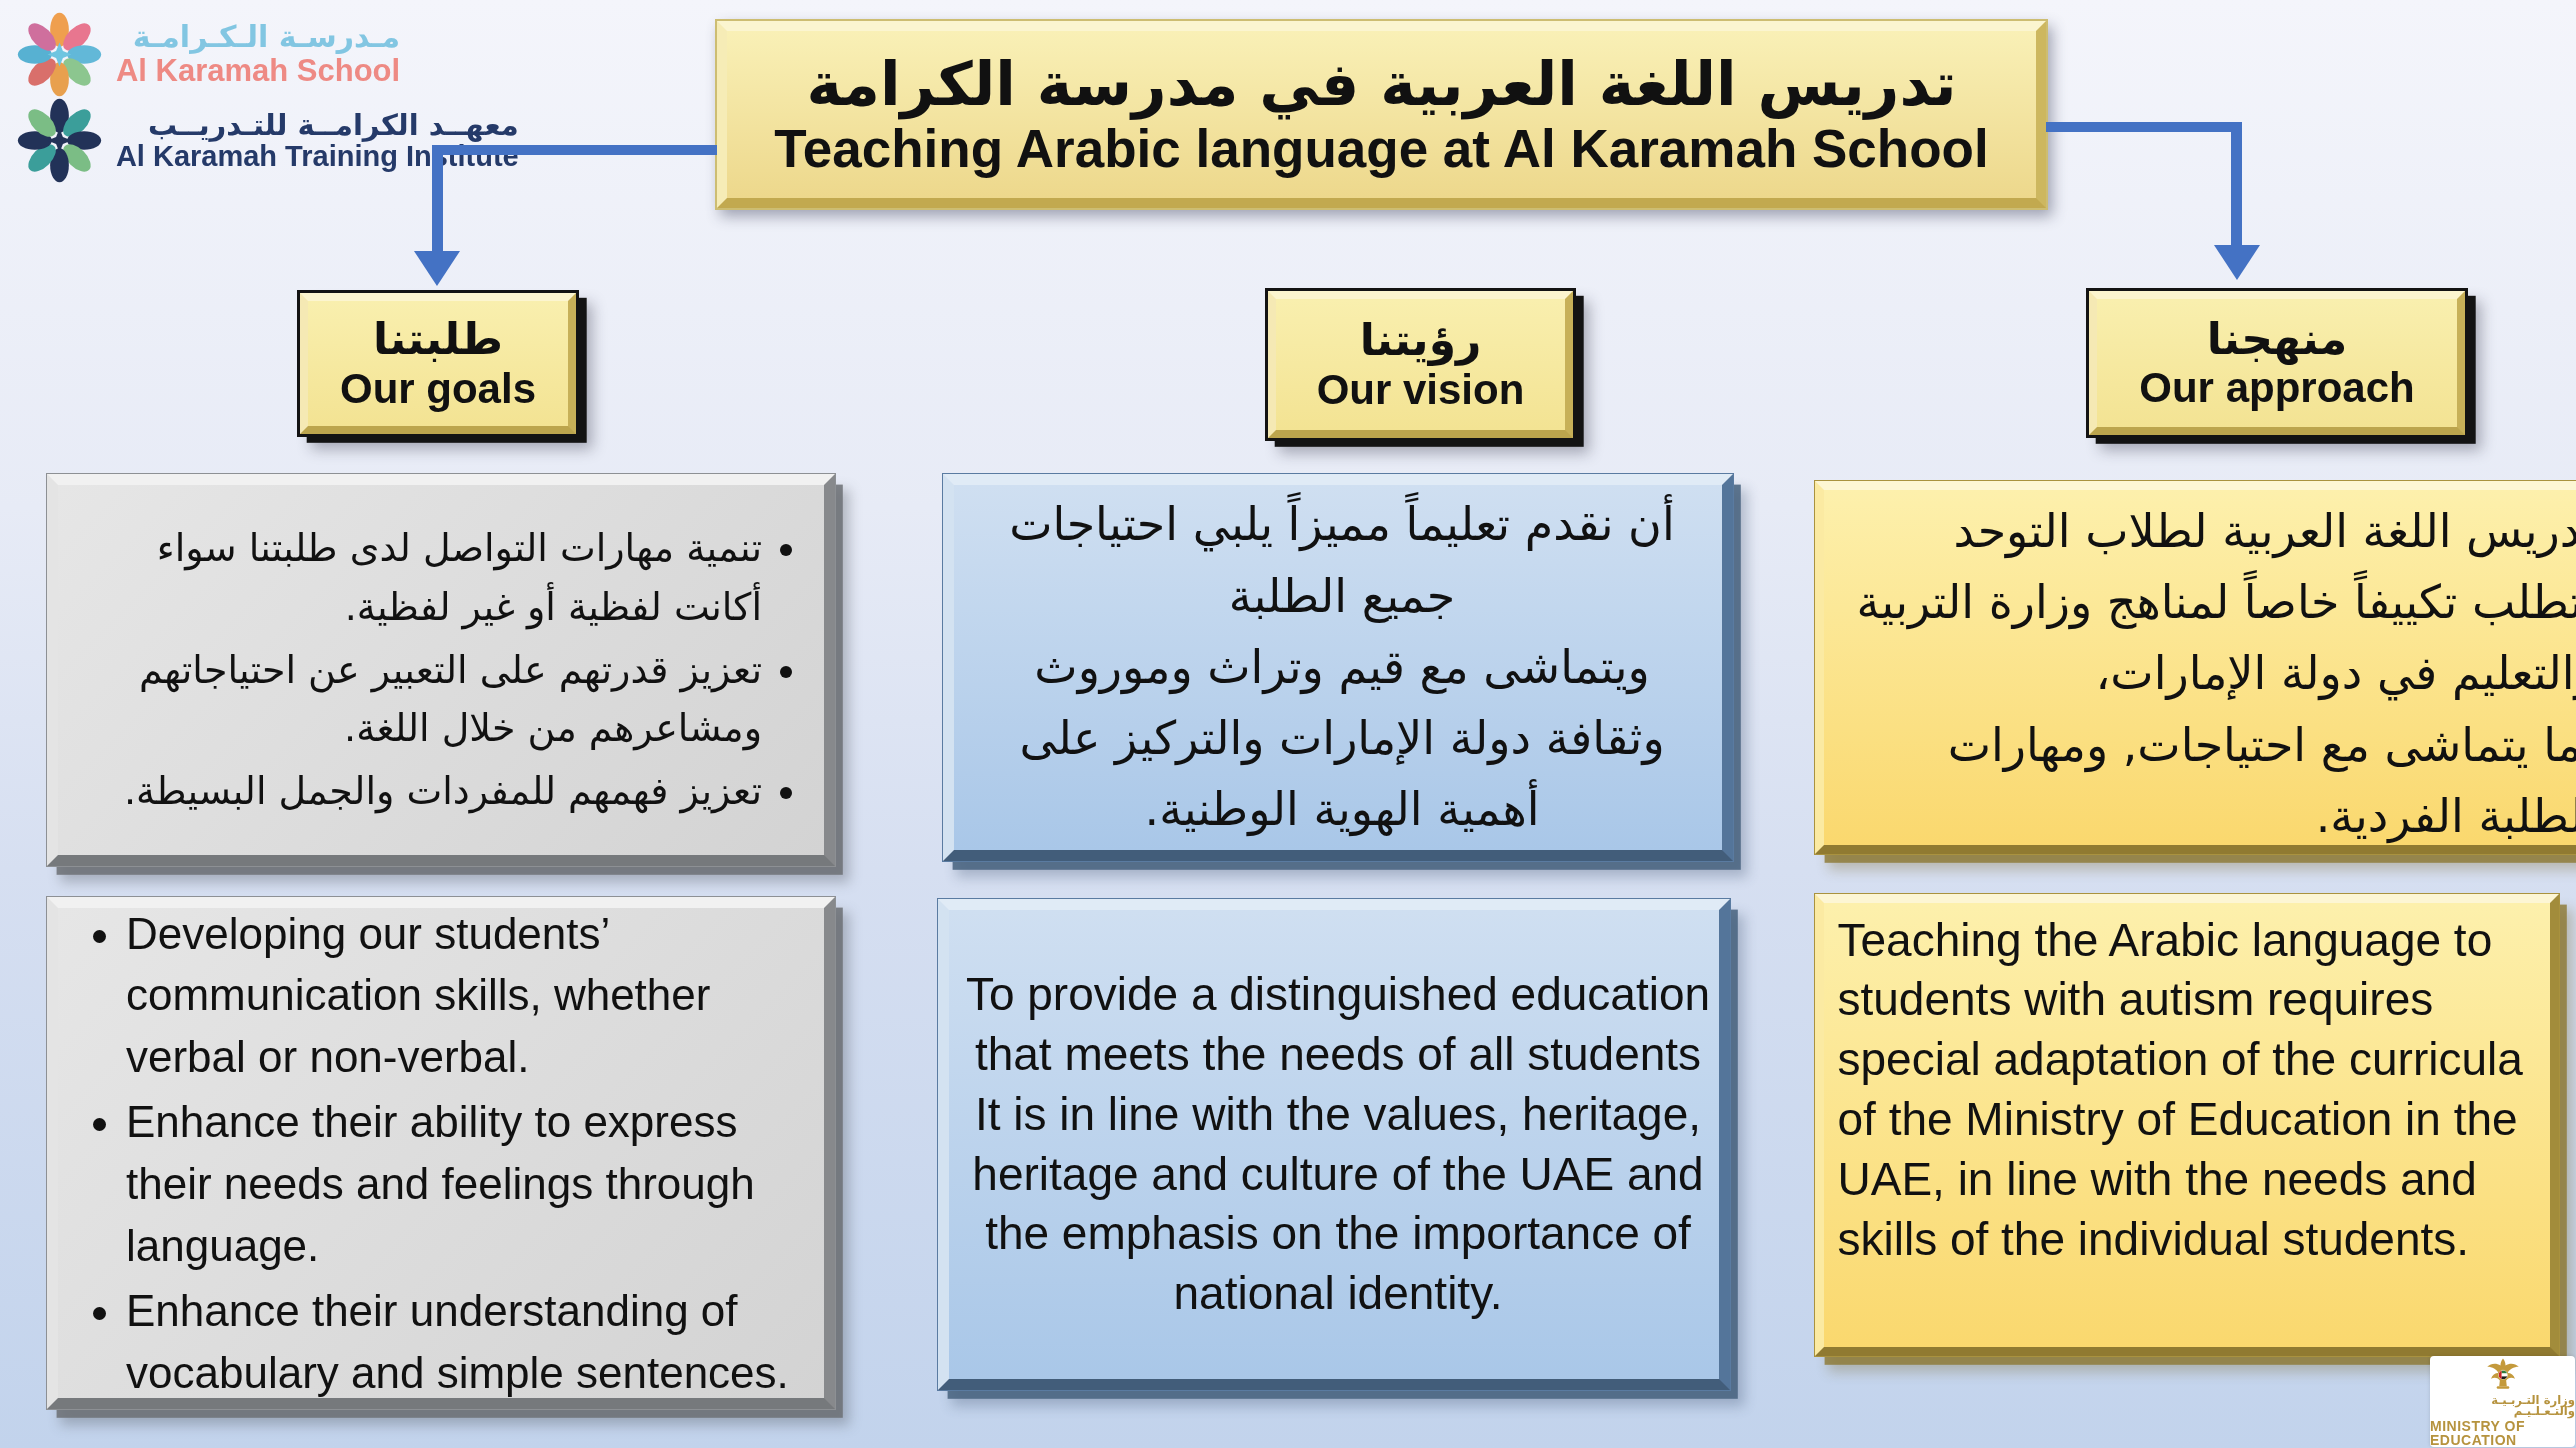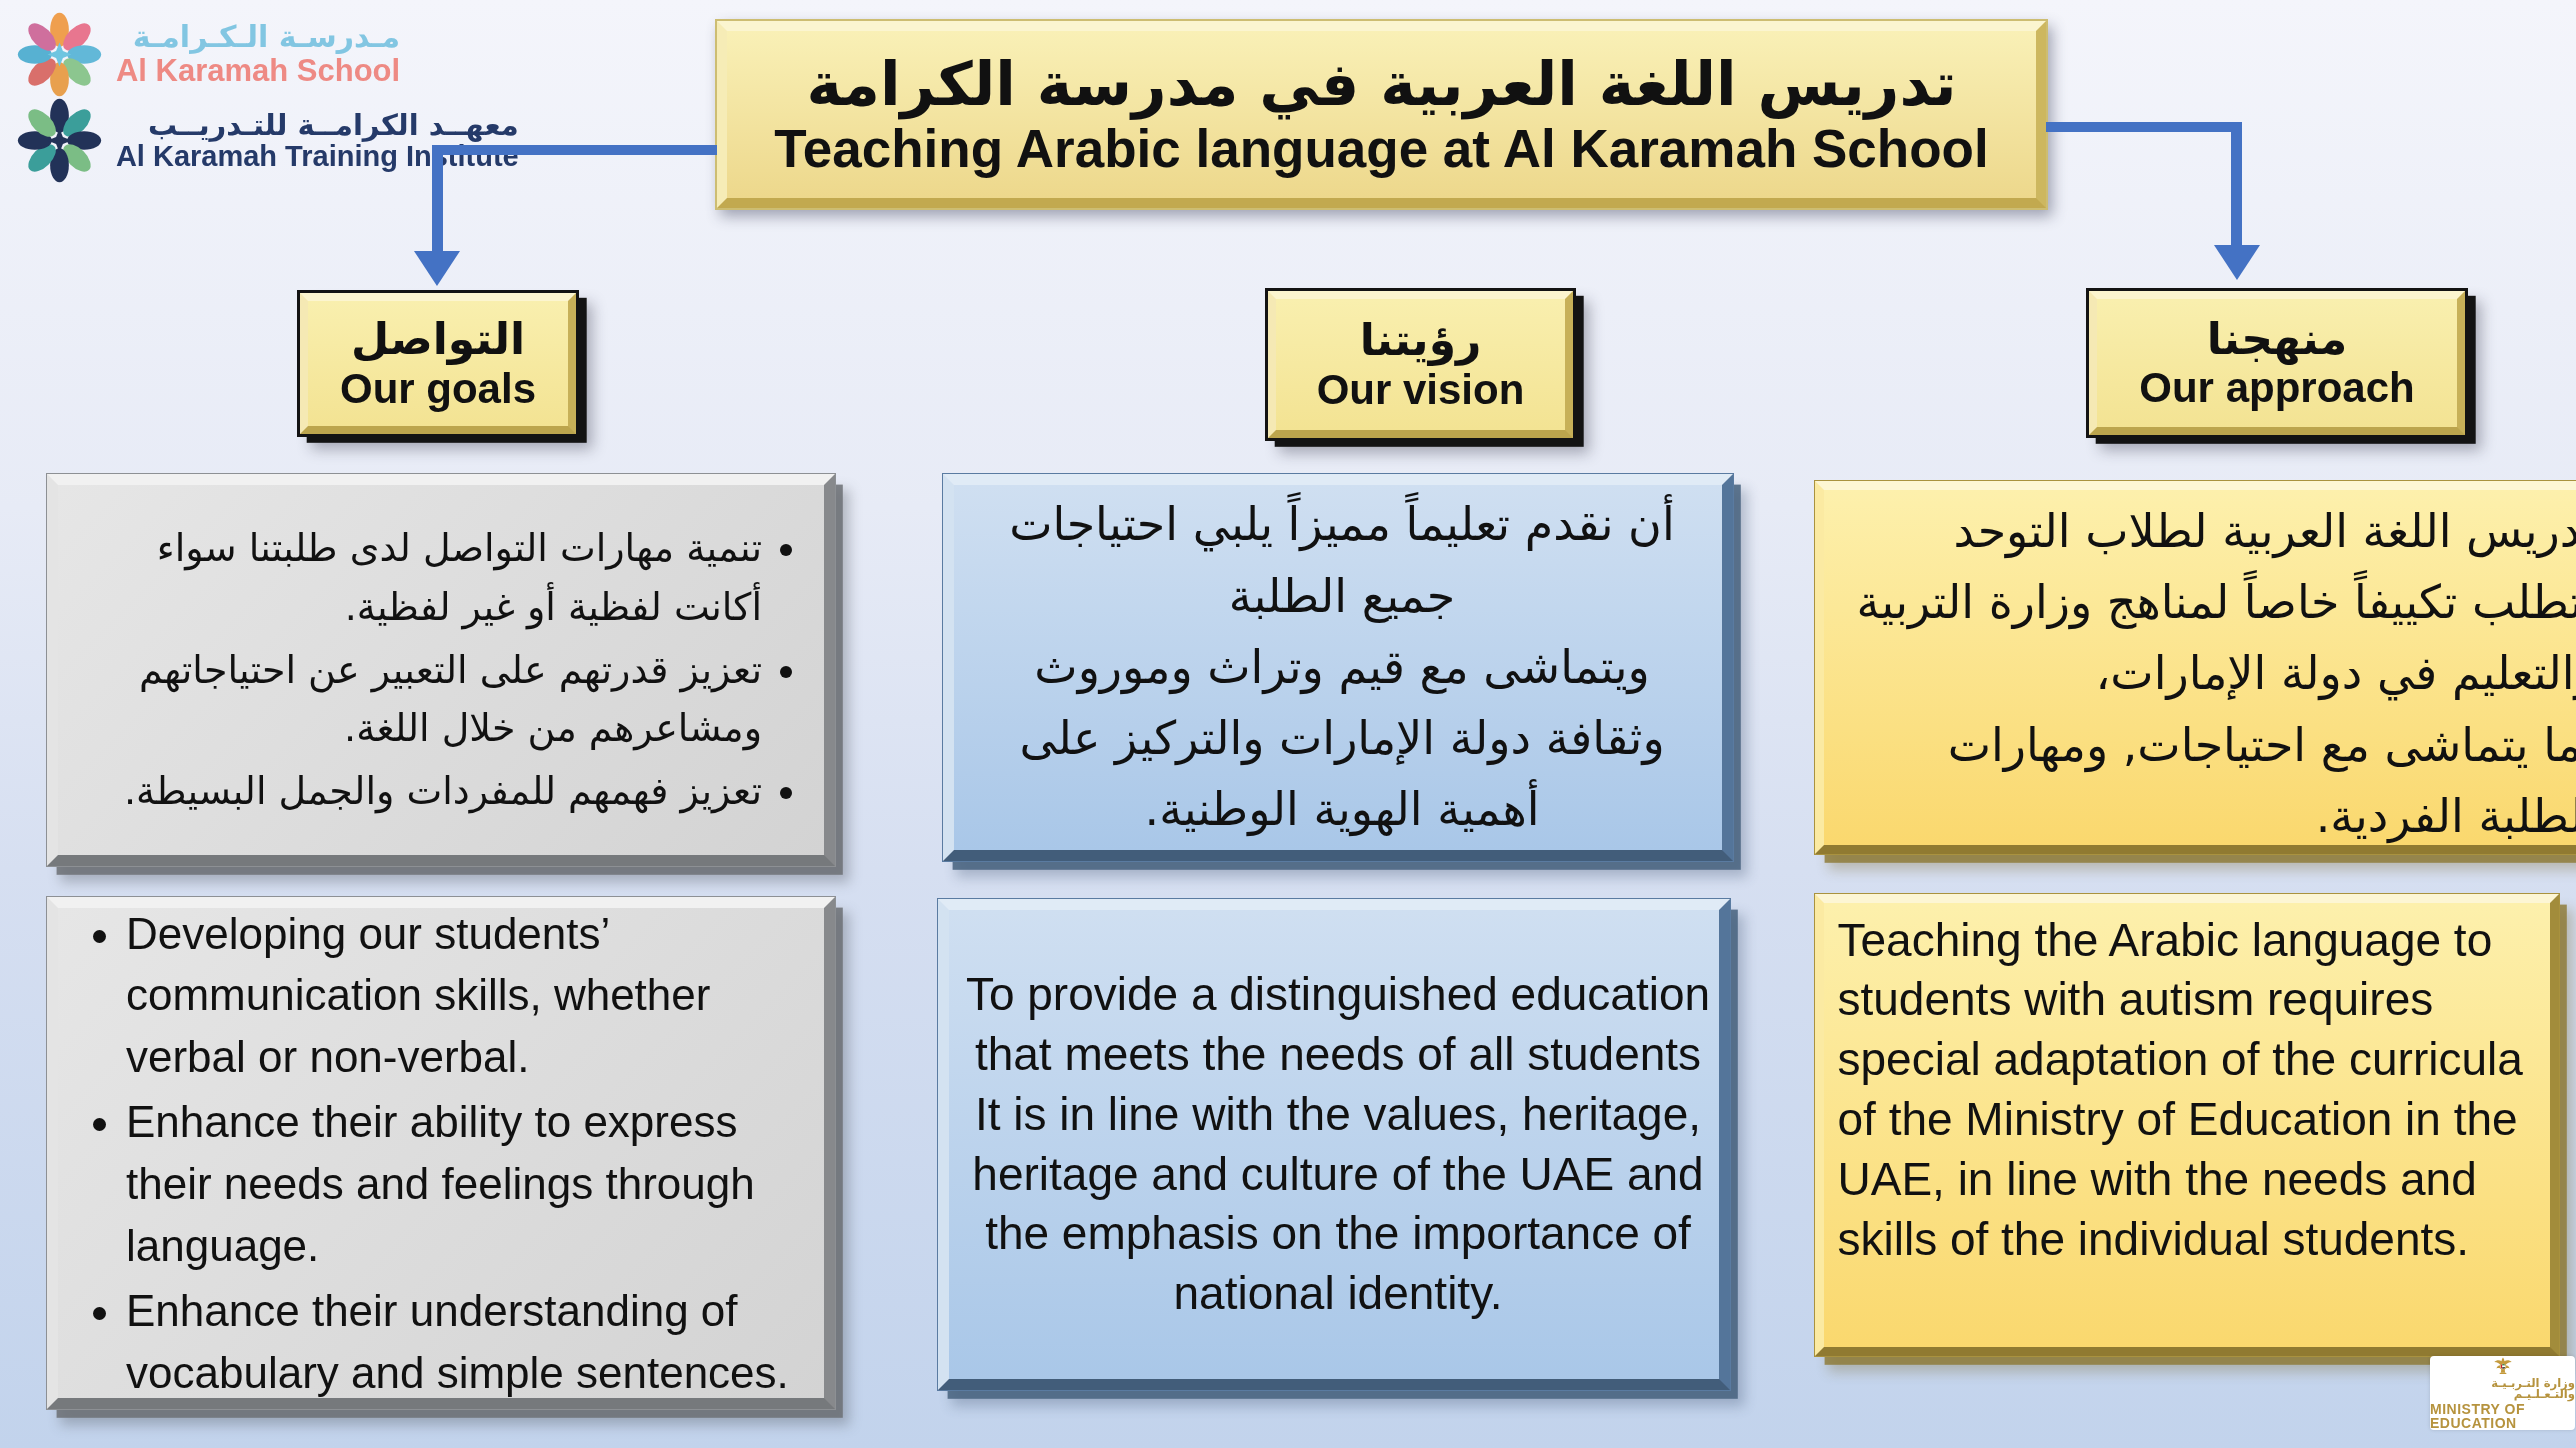--- a/index.html
+++ b/index.html
@@ -75,21 +75,21 @@
   ul.blist.en{padding:0 29px 0 68px;text-align:left;}
   ul.blist li{margin:3.9px 0;}
 
   .ar-bullets{font-size:38px;line-height:1.55;}
   .en-bullets{font-size:44px;line-height:1.4;}
   .ar-body{font-size:46px;line-height:1.55;font-weight:500;}
   .en-body{font-size:46px;line-height:1.3;}
 
   
   .moe{
-    left:2430px;top:1356px;width:145px;height:74px;background:#ffffff;border-radius:3.9px;
+    left:2430px;top:1356px;width:145px;height:91px;background:#ffffff;border-radius:3.9px;
     display:flex;flex-direction:column;align-items:center;justify-content:center;gap:1px;
     box-shadow:0 0 3.9px rgba(0,0,0,.15);
   }
   .moe-ar{color:#b6933e;font-size:11.6px;font-weight:bold;line-height:1;}
   .moe-en{color:#b6933e;font-size:14px;font-weight:bold;letter-spacing:0.5px;line-height:1;}
 </style>
 </head>
 <body>
 
 <div class="slide">
@@ -149,21 +149,21 @@
   </div>
 
   <div>
     <div class="abs cbar" style="left:2046px;top:122px;width:191px;height:9.7px;"></div>
     <div class="abs cbar" style="left:2231px;top:122px;width:10.6px;height:126px;"></div>
     <div class="abs arrow-head" style="left:2214px;top:245px;"></div>
   </div>
 
   <div class="abs hdr" style="left:297px;top:290px;width:282px;height:147px;">
     <div class="hdr-inner">
-      <div class="hdr-ar ar">التواصل</div>
+      <div class="hdr-ar ar">طلبتنا</div>
       <div class="hdr-en en">Our goals</div>
     </div>
   </div>
 
   <div class="abs hdr" style="left:1265px;top:288px;width:311px;height:153px;">
     <div class="hdr-inner">
       <div class="hdr-ar ar">رؤيتنا</div>
       <div class="hdr-en en">Our vision</div>
     </div>
   </div>

